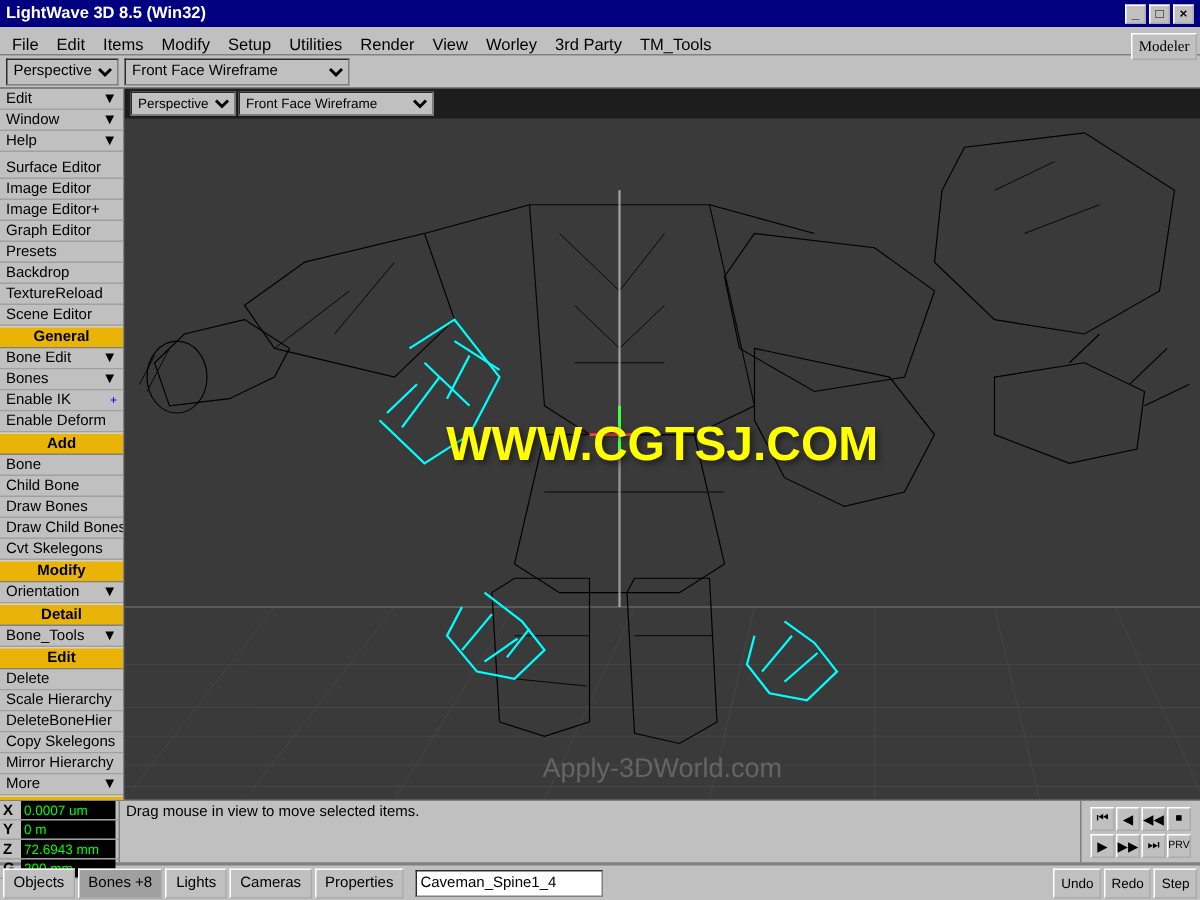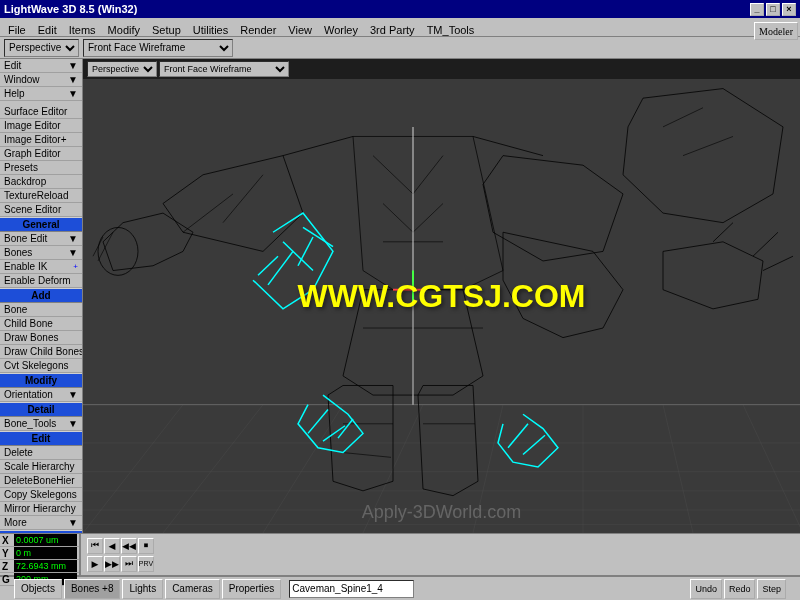--- a/index.html
+++ b/index.html
@@ -79,21 +79,21 @@
     
     #left-panel {
       width: 83px;
       background: #c0c0c0;
       overflow-y: auto;
       overflow-x: hidden;
       flex-shrink: 0;
       border-right: 1px solid #808080;
     }
     .panel-section-header {
-      background: #1d4ed8;
+      background: #eab308;
       text-align: center;
       padding: 1px 0;
       font-size: 10px;
       font-weight: bold;
       border-top: 1px solid #d0d0d0;
       border-bottom: 1px solid #808080;
     }
     .panel-btn {
       display: block;
       width: 100%;
@@ -198,21 +198,21 @@
       padding: 0 2px;
     }
 
     
     #bottombar {
       height: 25px;
       background: #c0c0c0;
       border-top: 2px solid #808080;
       display: flex;
       align-items: center;
-      padding: 0 14px;
+      padding: 0 2px;
       gap: 2px;
     }
     .bottom-tab {
       height: 20px;
       padding: 0 6px;
       background: #c0c0c0;
       border: 1px outset #fff;
       font-size: 10px;
       cursor: pointer;
       display: flex; align-items: center; gap: 2px;
@@ -512,20 +512,23 @@
     <div class="status-coord-row">
       <span class="coord-label">Z</span>
       <span class="coord-value">72.6943 mm</span>
     </div>
     <div class="status-coord-row">
       <span class="coord-label">G</span>
       <span class="coord-value">200 mm</span>
     </div>
   </div>
 
+  <div id="status-message">
+    <span>Drag mouse in view to move selected items.</span>
+  </div>
 
 
   <div style="width:80px; border-left:1px solid #808080; display:flex; flex-direction:column; justify-content:center; align-items:center; gap:2px;">
 
     <div style="display:flex; gap:1px;">
       <button class="play-btn">⏮</button>
       <button class="play-btn">◀</button>
       <button class="play-btn">◀◀</button>
       <button class="play-btn">⏹</button>
     </div>

